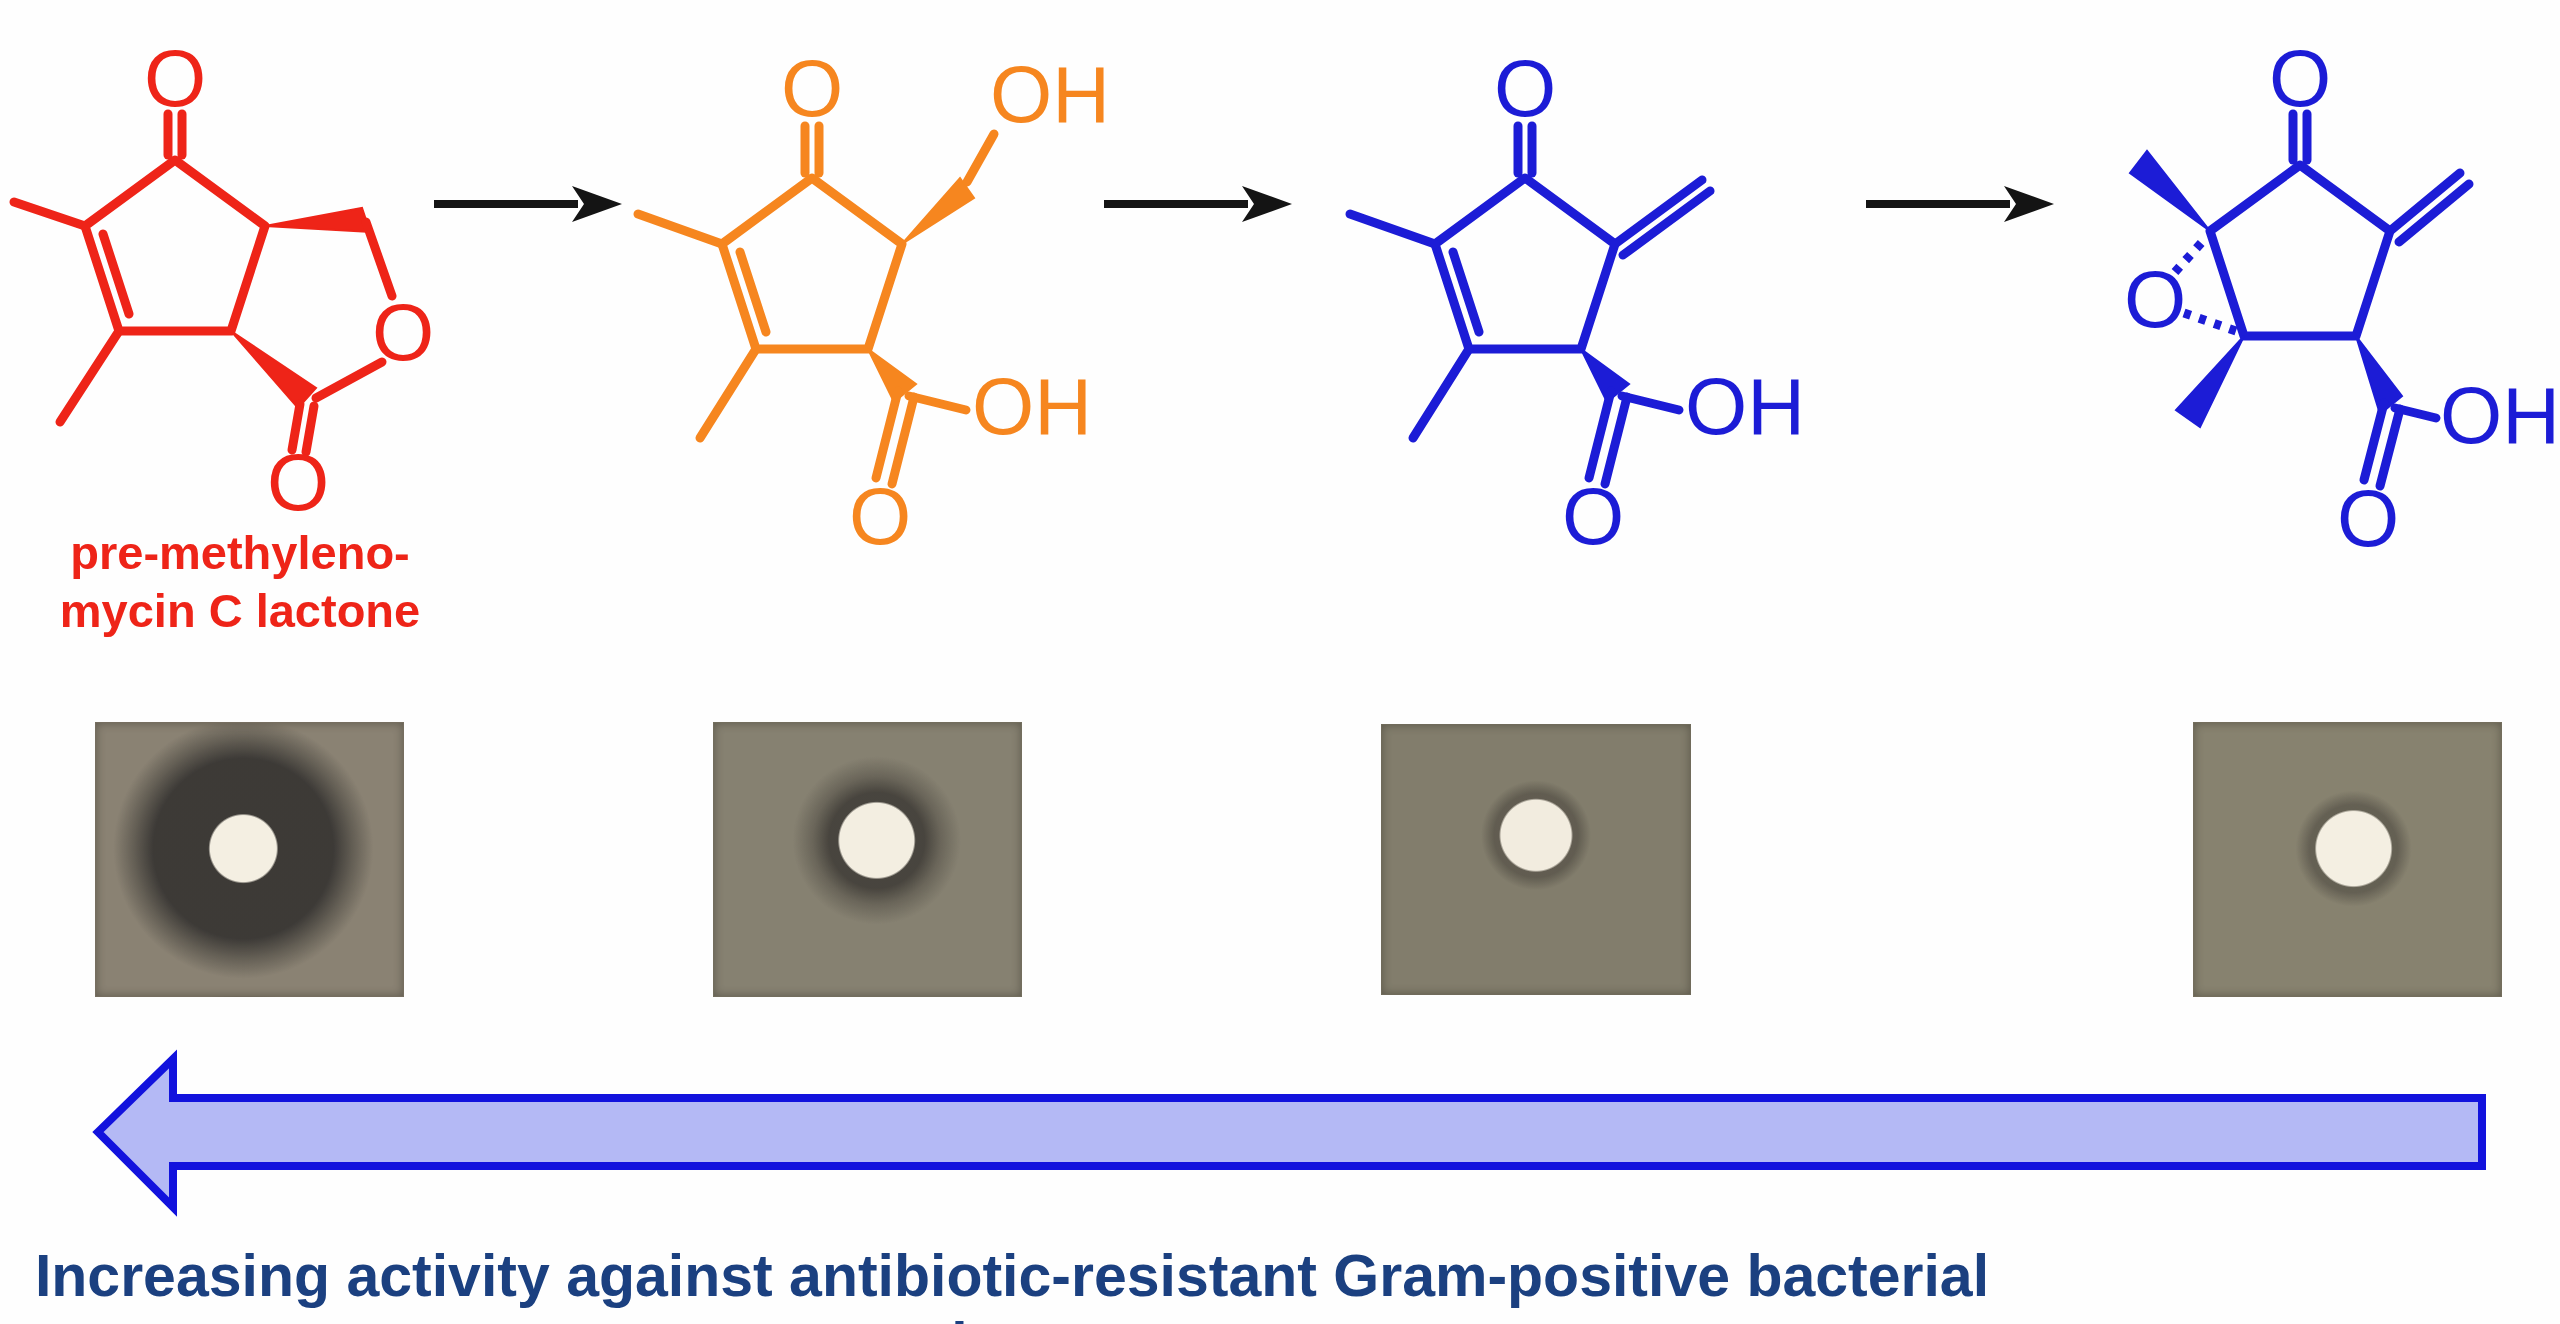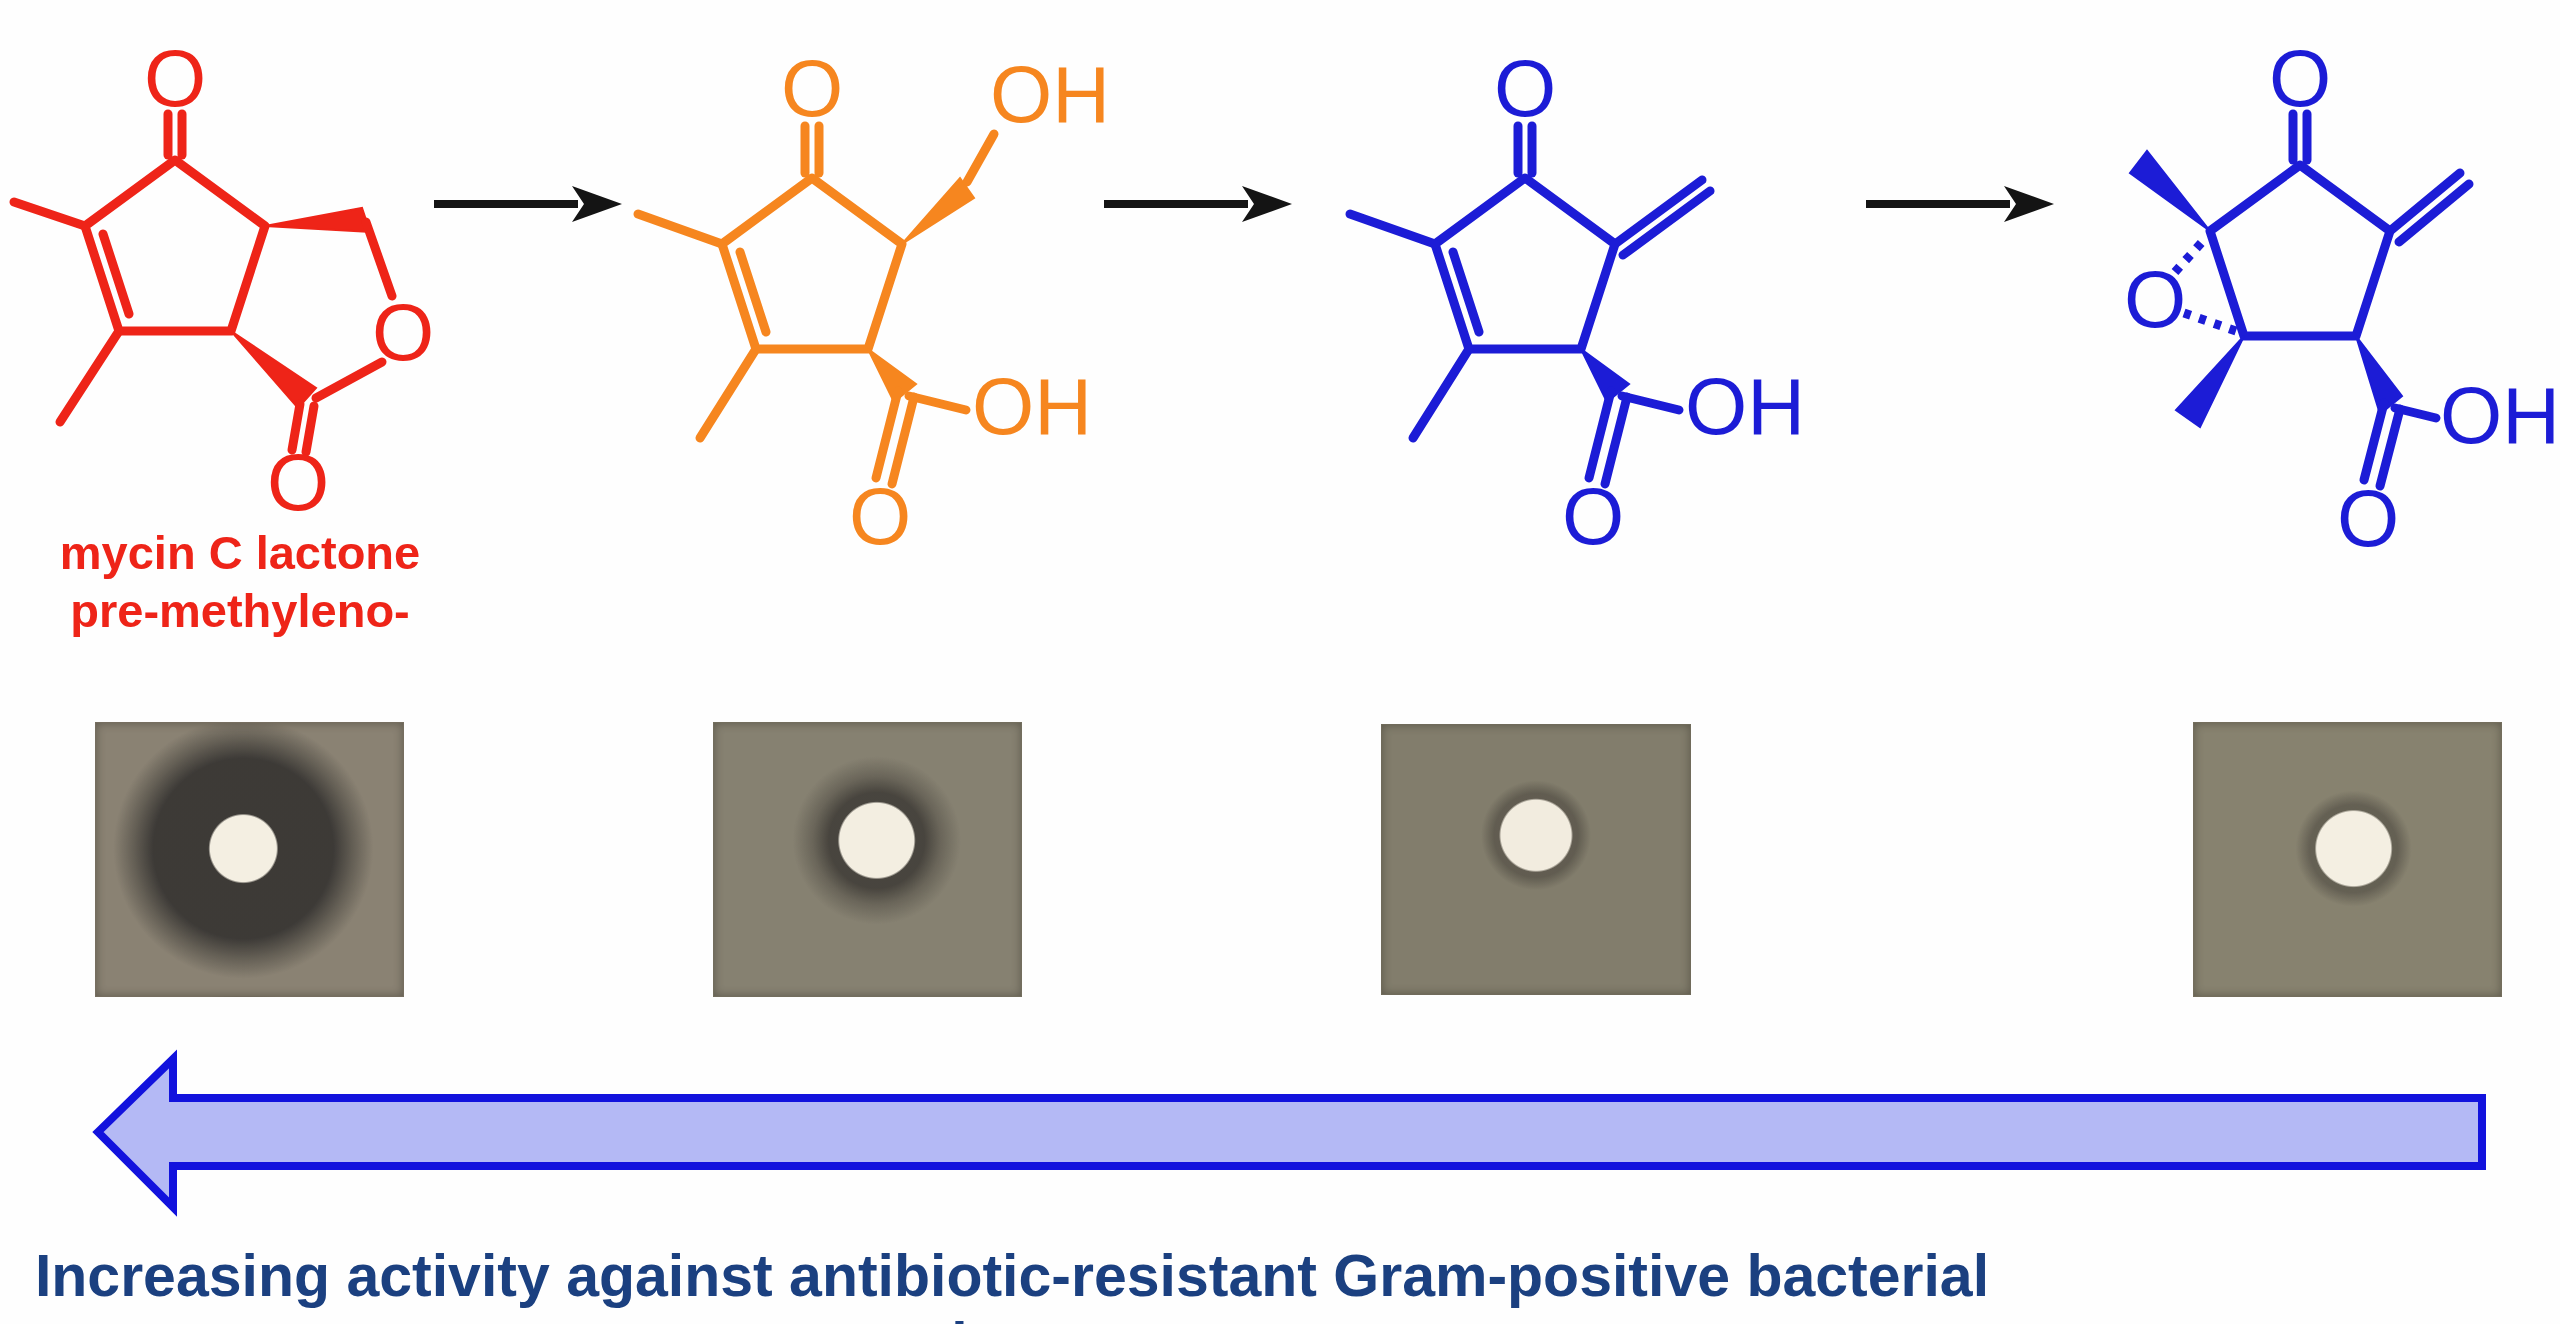--- a/index.html
+++ b/index.html
@@ -156,22 +156,22 @@
       <line class="bond" x1="394" y1="393" x2="374" y2="470"></line>
       <line class="bond" x1="410" y1="399" x2="390" y2="476"></line>
     </g>
     <text class="atom" x="310" y="96" text-anchor="middle">O</text>
     <text class="atom" x="165" y="317" text-anchor="middle">O</text>
     <text class="atom" x="450" y="433">OH</text>
     <text class="atom" x="378" y="536" text-anchor="middle">O</text>
   </svg>
 
   <div class="abs complabel lbl-red" style="left:10px;top:524px;width:460px">
+    <span class="line">pre-methyleno-</span>
     <span class="line">mycin C lactone</span>
-    <span class="line">pre-methyleno-</span>
   </div>
 
   <div class="abs photo photo1" style="left:95px;top:722px;width:307px;height:273px"></div>
   <div class="abs photo photo2" style="left:713px;top:722px;width:307px;height:273px"></div>
   <div class="abs photo photo3" style="left:1381px;top:724px;width:308px;height:269px"></div>
   <div class="abs photo photo4" style="left:2193px;top:722px;width:307px;height:273px"></div>
 
   <svg class="abs" style="left:50px;top:1050px" width="2440" height="165" viewBox="0 0 2440 165">
     <polygon class="big-arrow-poly" points="48,82 123,9 123,48 2432,48 2432,116 123,116 123,157"></polygon>
   </svg>

